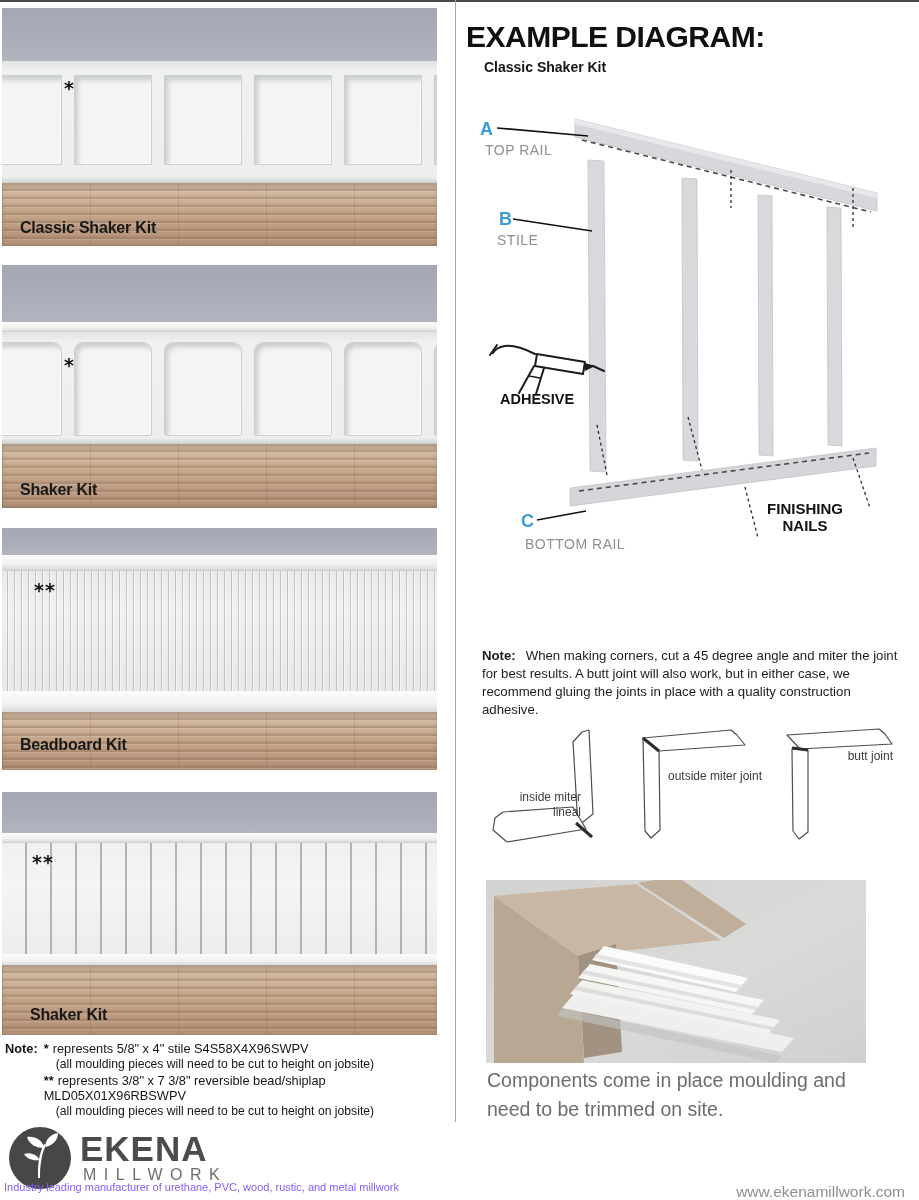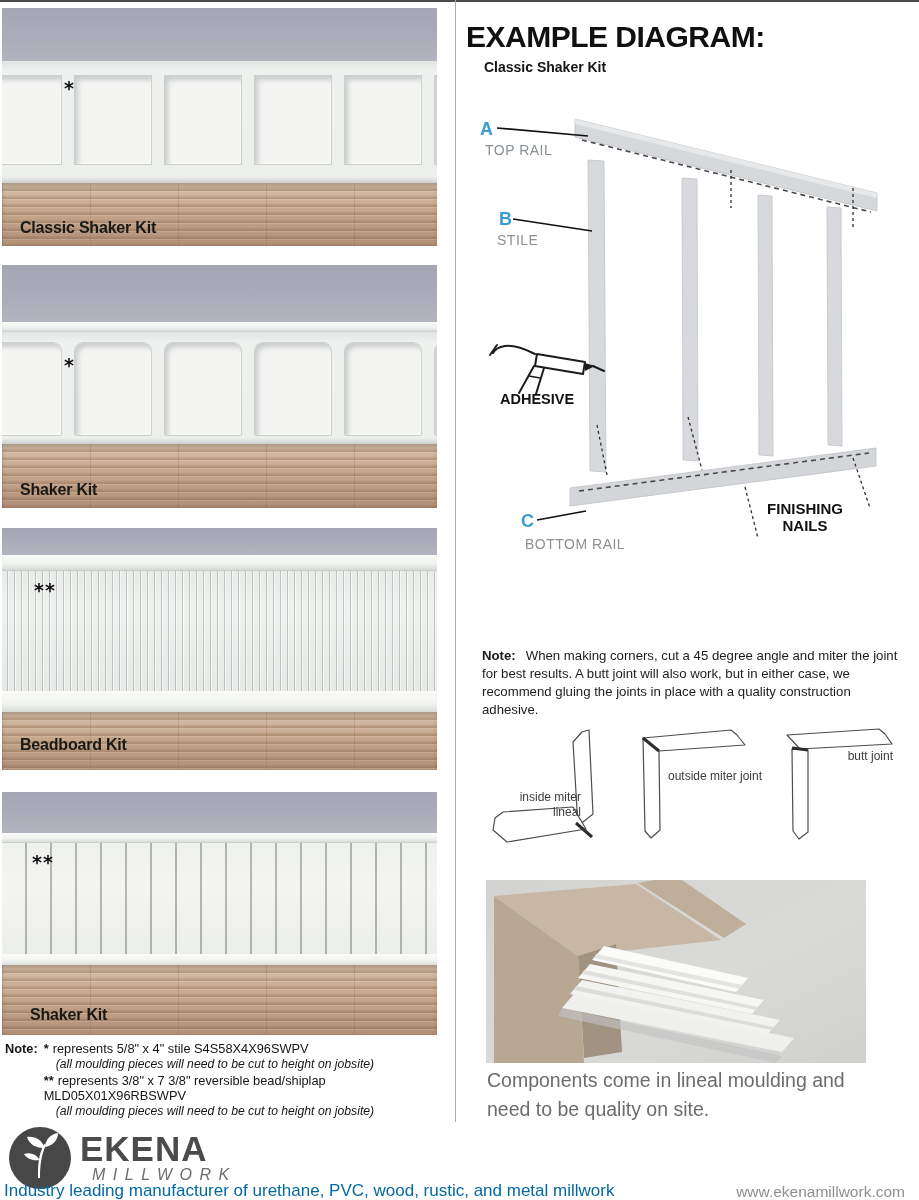--- a/index.html
+++ b/index.html
@@ -46,28 +46,28 @@
   .sub-title{left:484px;top:59px;font-size:14px;font-weight:bold;color:#141414;}
   .note-par{left:482px;top:647px;width:422px;font-size:13.2px;line-height:1.37;color:#1c1c1c;}
   .note-par b{margin-right:10px;}
   .joint-label{position:absolute;text-align:right;font-size:12px;line-height:1.25;color:#3c3c3c;}
   .photo-caption{left:487px;top:1066px;width:394px;font-size:19.5px;line-height:1.5;color:#6c6c6c;}
 
   
   .legend{left:5px;top:1041px;width:440px;font-size:12.8px;color:#161616;display:flex;}
   .legend .lab{font-weight:bold;flex:0 0 auto;margin-right:6px;}
   .legend .item-line{margin:0 0 1px 0;}
-  .legend .sub{font-style:italic;font-size:12.2px;margin:0 0 2px 12px;}
+  .legend .sub{font-size:12.2px;margin:0 0 2px 12px;}
   .legend .mk{font-weight:bold;margin-right:4px;}
 
   
   .logo-wrap{left:8px;top:1126px;width:64px;height:64px;}
   .brand-name{left:80px;top:1129px;font-size:35px;font-weight:bold;letter-spacing:1px;color:#4b4b4b;}
-  .brand-sub{left:92px;top:1166px;font-size:16px;letter-spacing:7.5px;color:#6d6d6d;font-style:italic;}
-  .tagline{left:4px;top:1181px;font-size:17px;color:#0369a1;white-space:nowrap;}
+  .brand-sub{left:83px;top:1166px;font-size:16px;letter-spacing:7.5px;color:#6d6d6d;}
+  .tagline{left:4px;top:1181px;font-size:11px;color:#8b5cf6;white-space:nowrap;}
   .website{top:1183px;right:14px;font-size:15.5px;color:#8f8f8f;}
 
   svg text{font-family:"Liberation Sans","DejaVu Sans",sans-serif;}
 </style>
 </head>
 <body>
 
 <div class="abs top-rule"></div>
 <div class="abs divider"></div>
 
@@ -227,21 +227,21 @@
     <polygon points="76,128 296,176 290,183 72,136" fill="#c2c3c1" opacity="0.65"></polygon>
     <polygon points="88,114 308,158 296,172 76,128" fill="#eff0ee"></polygon>
     <polygon points="96,100 294,140 282,154 84,114" fill="#f2f3f1"></polygon>
     <polygon points="90,106 288,147 286,150 88,110" fill="#dcdddb"></polygon>
     <polygon points="104,84 278,120 266,134 92,98" fill="#f6f6f5"></polygon>
     <polygon points="98,90 272,127 270,130 96,94" fill="#dfe0dd"></polygon>
     <polygon points="118,66 262,98 250,112 106,80" fill="#fbfbfa"></polygon>
     <polygon points="110,74 256,105 254,109 108,78" fill="#e4e5e2"></polygon>
   </g>
 </svg>
-<div class="abs photo-caption">Components come in lineal moulding and need to be quality on site.</div>
+<div class="abs photo-caption">Components come in place moulding and need to be trimmed on site.</div>
 
 <div class="abs legend">
   <span class="lab">Note:</span>
   <div>
     <div class="item-line"><span class="mk">*</span><span>represents 5/8" x 4" stile S4S58X4X96SWPV</span></div>
     <div class="sub">(all moulding pieces will need to be cut to height on jobsite)</div>
     <div class="item-line"><span class="mk">**</span><span>represents 3/8" x 7 3/8" reversible bead/shiplap MLD05X01X96RBSWPV</span></div>
     <div class="sub">(all moulding pieces will need to be cut to height on jobsite)</div>
   </div>
 </div>

